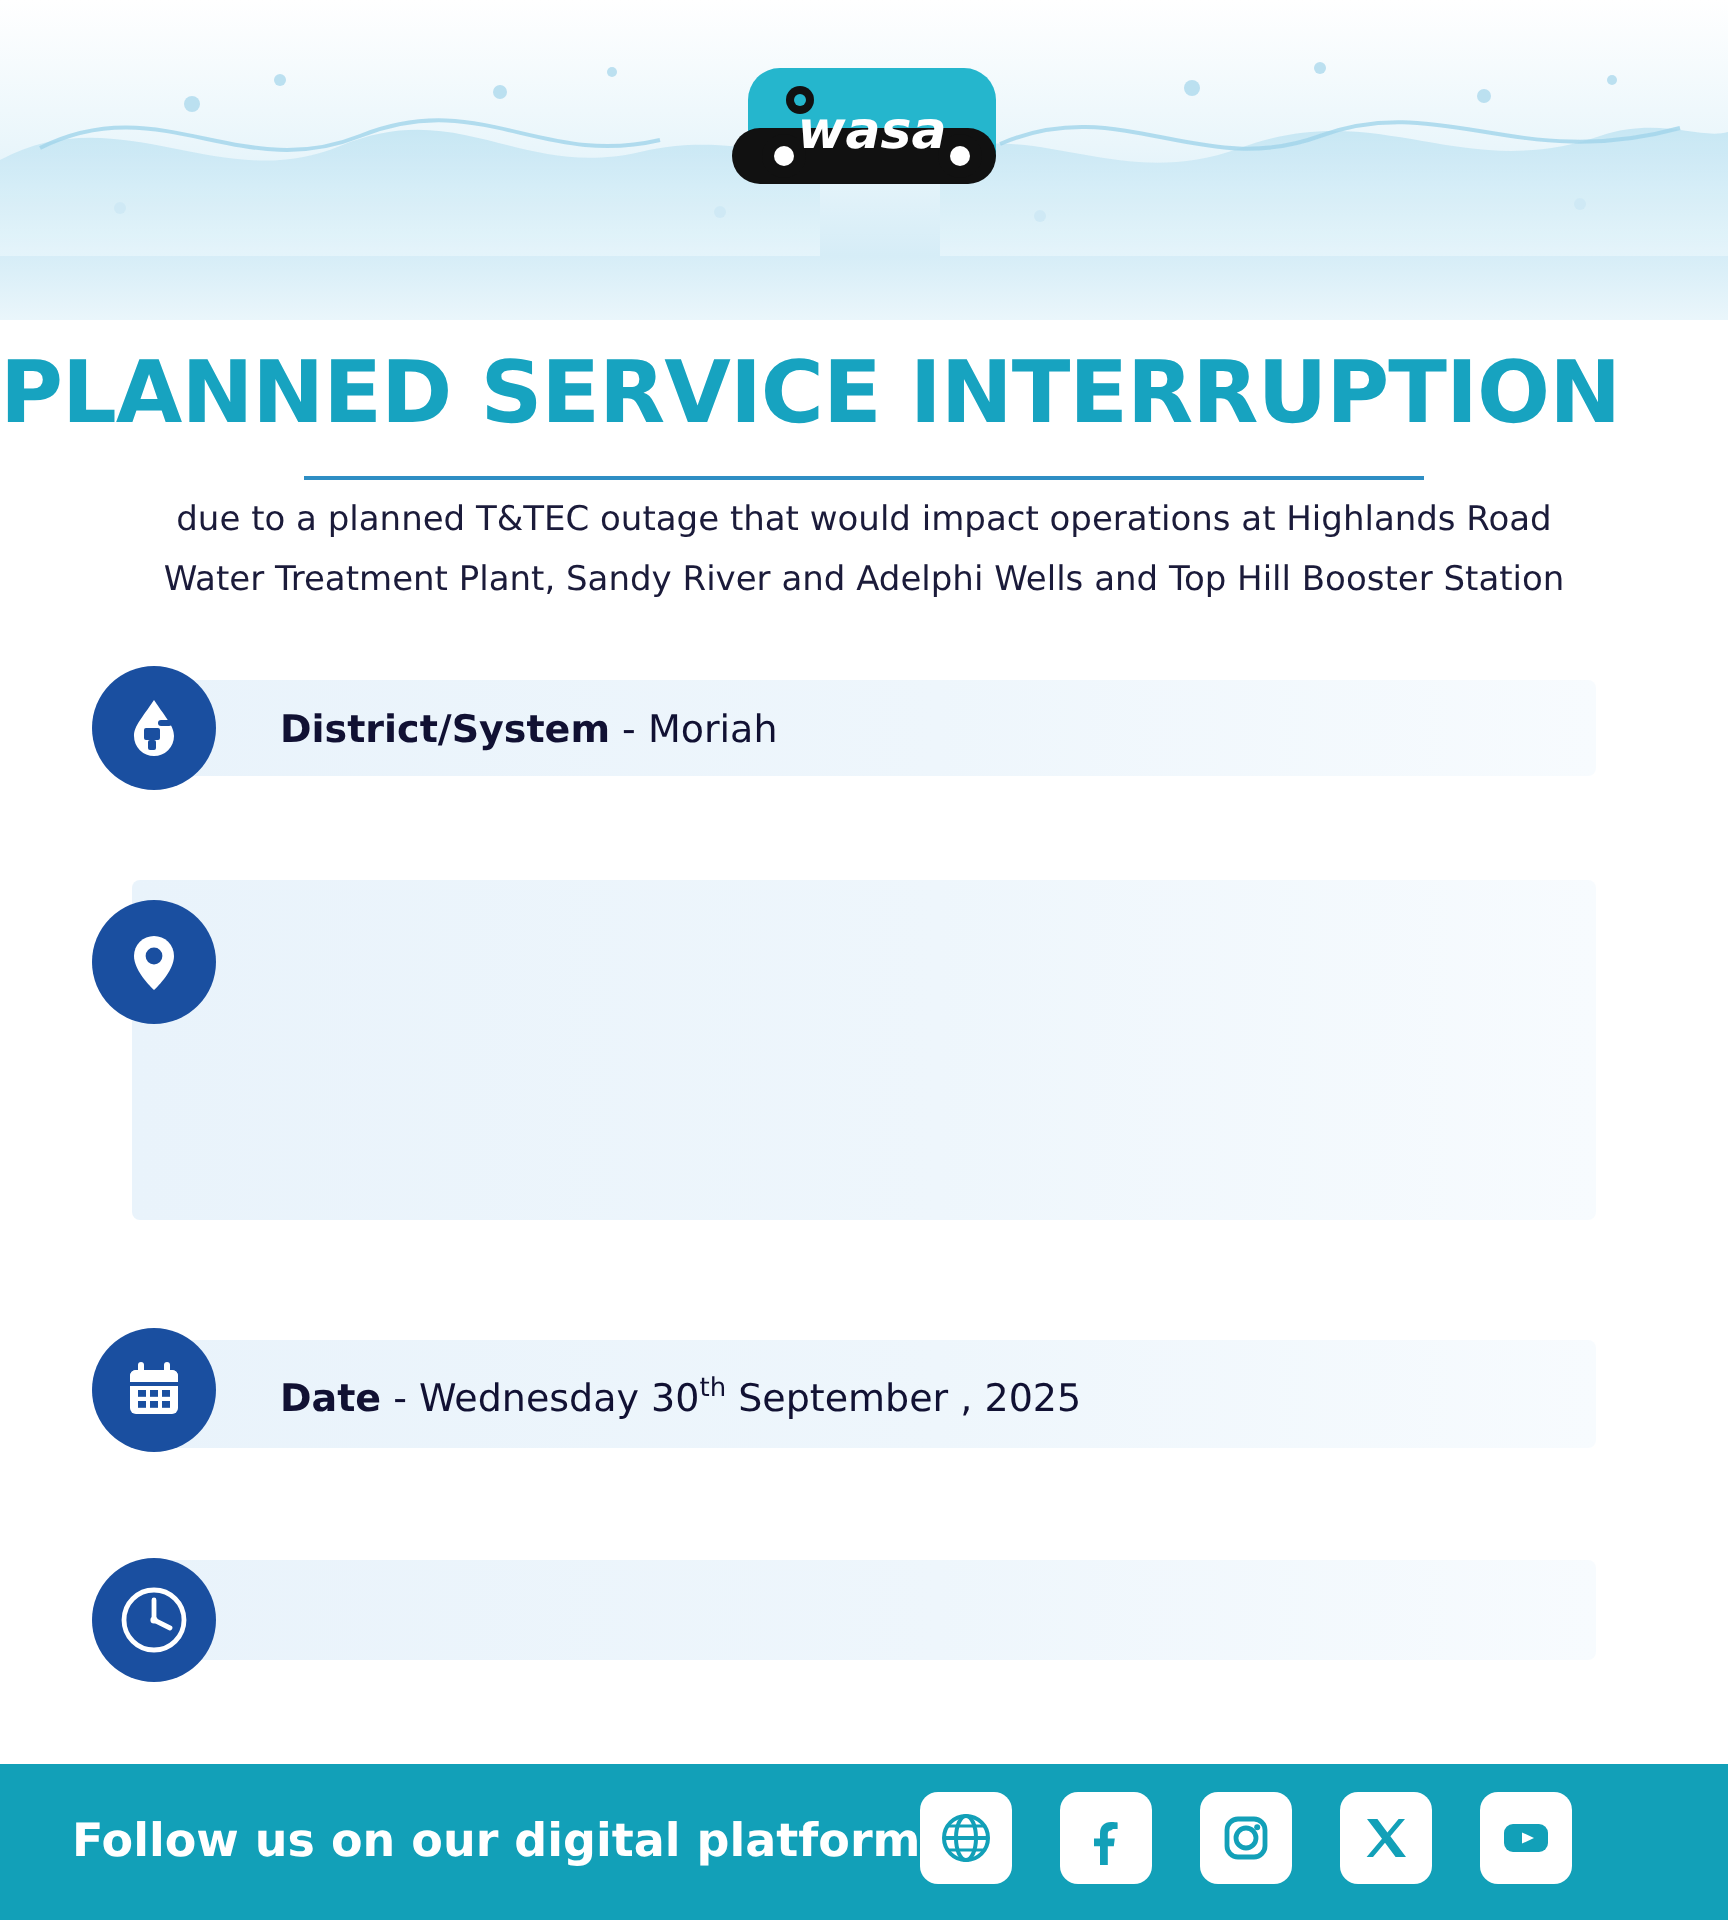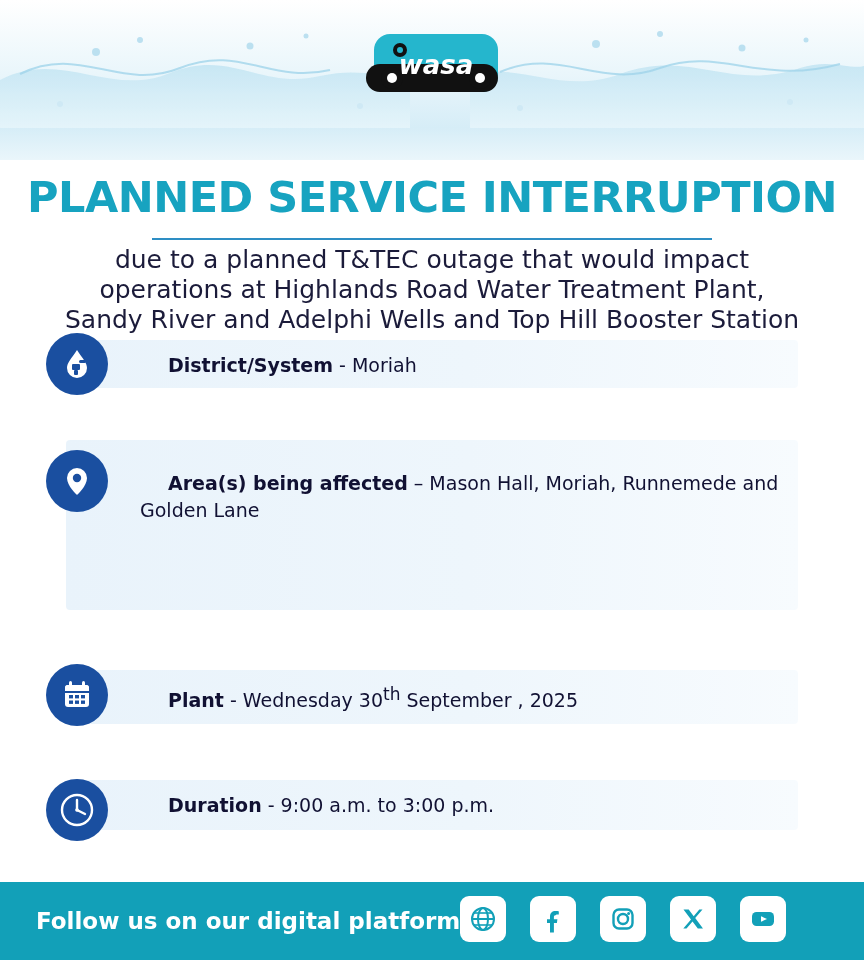--- a/index.html
+++ b/index.html
@@ -36,40 +36,39 @@
   .logo {
     position: absolute;
     left: 366px; top: 28px;
     width: 140px; height: 78px;
   }
 
   
   .title {
     position: absolute;
     top: 172px; left: 0; width: 864px;
-    text-align: center;
     color: #17a3c0;
     font-size: 43px;
     font-weight: bold;
     letter-spacing: -0.5px;
     font-family: "DejaVu Sans", "Liberation Sans", sans-serif;
   }
   .rule {
     position: absolute;
     top: 238px; left: 152px;
     width: 560px; height: 2px;
     background: #2e8ec4;
   }
   .subtitle {
     position: absolute;
     top: 245px; left: 62px;
     width: 740px;
     text-align: center;
     color: #1b1b3a;
-    font-size: 25px;
+    font-size: 17px;
     line-height: 30px;
     font-family: "DejaVu Sans", "Liberation Sans", sans-serif;
   }
 
   
   .row-band {
     position: absolute;
     left: 66px;
     width: 732px;
     background: linear-gradient(90deg, #e9f3fb 0%, #eef6fc 55%, #f7fbfe 100%);
@@ -85,22 +84,22 @@
     justify-content: center;
   }
   .icon-circle svg { display: block; }
   .row-text {
     position: absolute;
     color: #111133;
     font-size: 19px;
     line-height: 27px;
     font-family: "DejaVu Sans", "Liberation Sans", sans-serif;
   }
-  .row-text b { font-weight: bold; margin-left: 28px; }
-  sup { font-size: 17px; vertical-align: super; }
+  .row-text b { font-weight: bold; }
+  sup { font-size: 13px; vertical-align: super; }
 
   
   #band1 { top: 340px; height: 48px; }
   #icon1 { left: 46px; top: 333px; }
   #text1 { left: 140px; top: 352px; width: 640px; }
 
   
   #band2 { top: 440px; height: 170px; }
   #icon2 { left: 46px; top: 450px; }
   #text2 { left: 140px; top: 470px; width: 650px; }
@@ -209,58 +208,52 @@
     <b>District/System</b><span> - </span><span>Moriah</span>
   </div>
 
   <div class="row-band" id="band2"></div>
   <div class="icon-circle" id="icon2">
     <svg width="36" height="36" viewBox="0 0 36 36">
       <path d="M18 5 a10 10 0 0 1 10 10 c0 8 -10 17 -10 17 S8 23 8 15 A10 10 0 0 1 18 5 Z" fill="#ffffff"></path>
       <circle cx="18" cy="15" r="4.2" fill="#1a4fa0"></circle>
     </svg>
   </div>
-  <div class="row-text" id="text2">
-    <b>Area(s) being affected</b><span> – </span><span>Mason Hall, Moriah, Runnemede and Golden Lane</span>
-  </div>
 
   <div class="row-band" id="band3"></div>
   <div class="icon-circle" id="icon3">
     <svg width="36" height="36" viewBox="0 0 36 36">
       <rect x="6" y="8" width="24" height="22" rx="3" fill="#ffffff"></rect>
       <rect x="6" y="8" width="24" height="6" rx="3" fill="#ffffff"></rect>
       <rect x="6" y="14" width="24" height="2" fill="#1a4fa0"></rect>
       <rect x="10" y="4" width="3" height="7" rx="1.5" fill="#ffffff"></rect>
       <rect x="23" y="4" width="3" height="7" rx="1.5" fill="#ffffff"></rect>
       <g fill="#1a4fa0">
         <rect x="10" y="18" width="4" height="3.4"></rect>
         <rect x="16" y="18" width="4" height="3.4"></rect>
         <rect x="22" y="18" width="4" height="3.4"></rect>
         <rect x="10" y="23.5" width="4" height="3.4"></rect>
         <rect x="16" y="23.5" width="4" height="3.4"></rect>
         <rect x="22" y="23.5" width="4" height="3.4"></rect>
       </g>
     </svg>
   </div>
   <div class="row-text" id="text3">
-    <b>Plant</b><span> - </span><span>Wednesday 30</span><sup>th</sup><span>  September , 2025</span>
+    <b>Date</b><span> - </span><span>Wednesday 30</span><sup>th</sup><span>  September , 2025</span>
   </div>
 
   <div class="row-band" id="band4"></div>
   <div class="icon-circle" id="icon4">
     <svg width="40" height="40" viewBox="0 0 40 40">
       <circle cx="20" cy="20" r="15" fill="none" stroke="#ffffff" stroke-width="2.4"></circle>
       <line x1="20" y1="20" x2="20" y2="10" stroke="#ffffff" stroke-width="2.4" stroke-linecap="round"></line>
       <line x1="20" y1="20" x2="28" y2="24" stroke="#ffffff" stroke-width="2.4" stroke-linecap="round"></line>
       <circle cx="20" cy="20" r="1.8" fill="#ffffff"></circle>
     </svg>
   </div>
-  <div class="row-text" id="text4">
-    <b>Duration</b><span> - </span><span>9:00 a.m. to 3:00 p.m.</span>
-  </div>
 
   <div class="footer">
     <div class="footer-text">Follow us on our digital platforms</div>
 
     <div class="social">
 
       <div class="social-btn">
         <svg width="28" height="28" viewBox="0 0 28 28">
           <circle cx="14" cy="14" r="11" fill="none" stroke="#12a0b8" stroke-width="2"></circle>
           <ellipse cx="14" cy="14" rx="5" ry="11" fill="none" stroke="#12a0b8" stroke-width="2"></ellipse>

